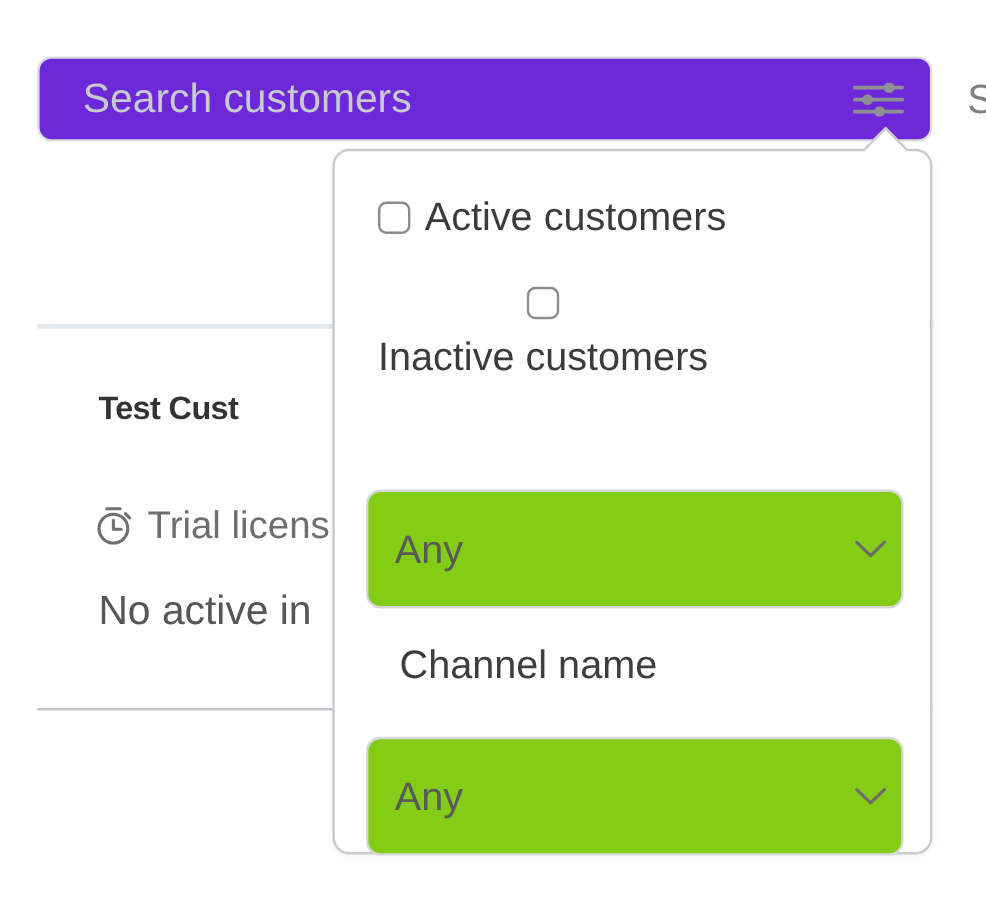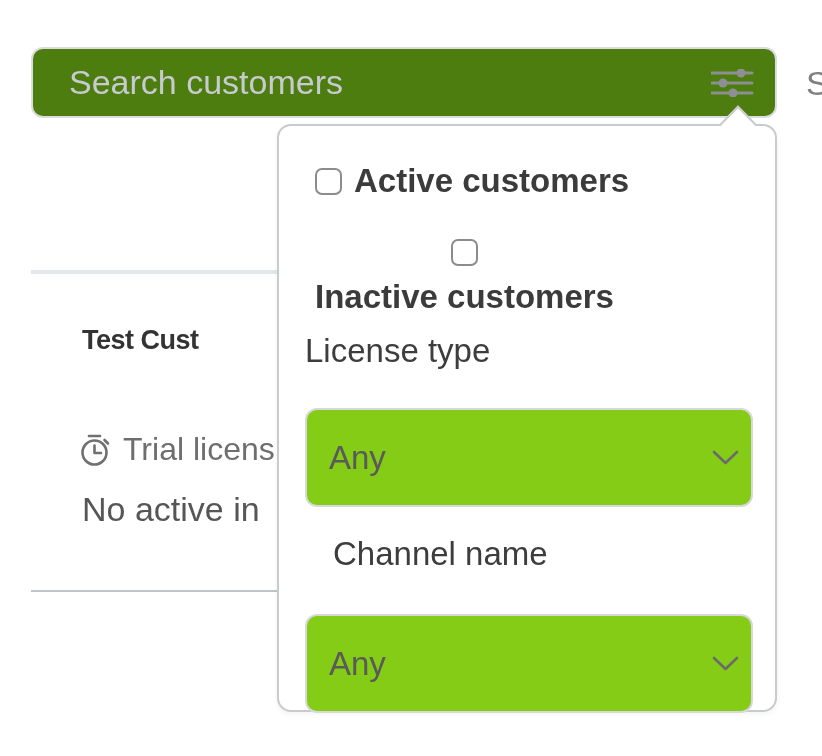--- a/index.html
+++ b/index.html
@@ -23,33 +23,33 @@
     width: 746px; height: 2px; background: #c1c4c8; z-index: 1;
   }
   .customer-title {
     position: absolute; left: 82px; top: 325px; z-index: 1;
     font-size: 27px; font-weight: 700; color: #333333;
     letter-spacing: -0.5px; white-space: nowrap;
   }
   .trial-row {
     position: absolute; left: 80px; top: 419px; z-index: 1;
     display: flex; align-items: center; gap: 12px;
-    color: #6e6e6e; font-size: 32px; white-space: nowrap; margin-top: 12px;
+    color: #6e6e6e; font-size: 32px; white-space: nowrap;
   }
   .trial-row svg { color: #707070; flex: 0 0 auto; }
   .customer-status {
     position: absolute; left: 82px; top: 490px; z-index: 1;
     font-size: 34px; color: #565656; white-space: nowrap;
   }
 
   
   .search-box {
     position: absolute; left: 31px; top: 47px; z-index: 2;
     width: 746px; height: 71px;
-    background: #4d7c0f;
+    background: #6d28d9;
     border: 2px solid #dadcdf; border-radius: 12px;
     display: flex; align-items: center; gap: 29px;
   }
   .search-placeholder {
     margin-left: 36px;
     font-size: 34px; color: #c7cbd0;
     flex: 1 1 auto; white-space: nowrap; overflow: hidden;
   }
   .filter-button {
     flex: 0 0 auto;
@@ -79,21 +79,20 @@
     width: 26px; height: 26px;
     background: #ffffff;
     border-top: 2px solid #c8cbce;
     border-left: 2px solid #c8cbce;
     transform: rotate(45deg);
   }
   .check-row {
     position: absolute; left: 36px;
     display: flex; align-items: center; gap: 12px;
     cursor: pointer;
-    font-weight: bold;
   }
   .check-row.row-0 { top: 36px; }
   .check-row.row-1 { top: 113px; flex-direction: column; }
   .checkbox {
     width: 27px; height: 27px;
     border: 2.5px solid #8c8c8f; border-radius: 7px;
     background: #fff; flex: 0 0 auto;
   }
   .check-label { font-size: 33px; color: #3b3b3b; white-space: nowrap; }
 
@@ -170,21 +169,20 @@
     <div class="check-row row-0">
       <span class="checkbox"></span>
       <span class="check-label">Active customers</span>
     </div>
 
     <div class="check-row row-1">
       <span class="checkbox"></span>
       <span class="check-label">Inactive customers</span>
     </div>
 
-    <div class="section-label license">License type</div>
 
     <div class="select-control select-license">
       <span class="select-value">Any</span>
       <svg class="select-chevron" width="27" height="16" viewBox="0 0 27 16" fill="none">
         <polyline points="2,2 13.5,13 25,2" stroke="currentColor" stroke-width="2.6" stroke-linecap="round" stroke-linejoin="round"></polyline>
       </svg>
     </div>
 
     <div class="section-label channel">Channel name</div>
 

